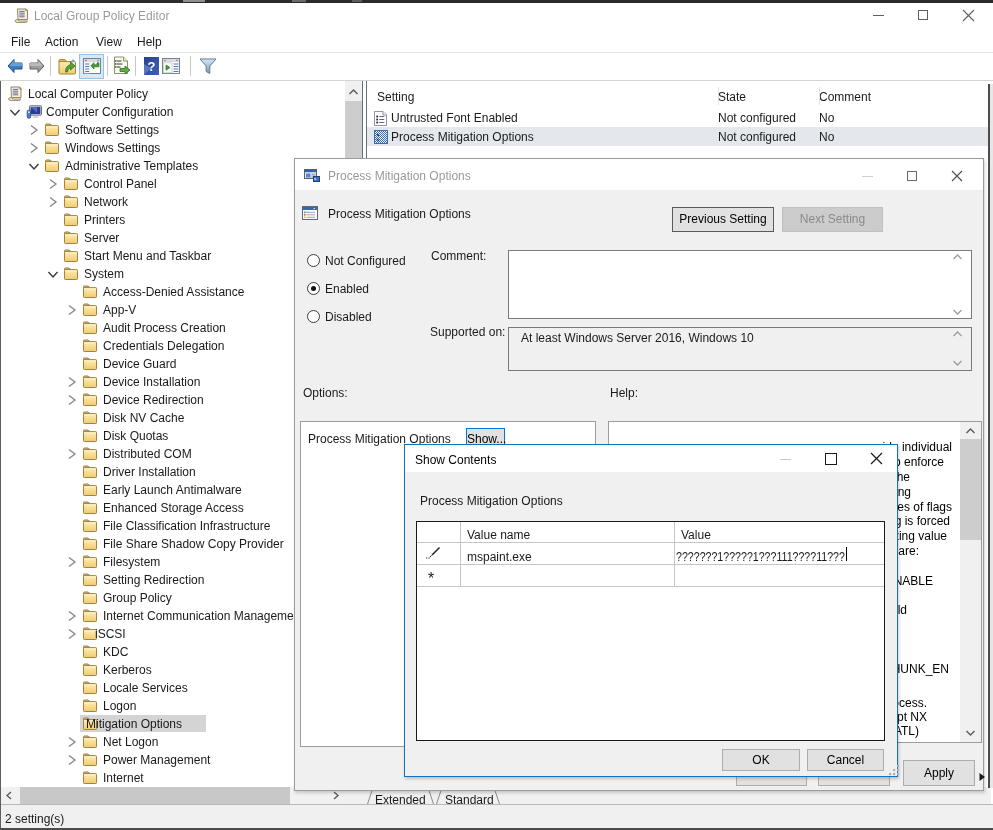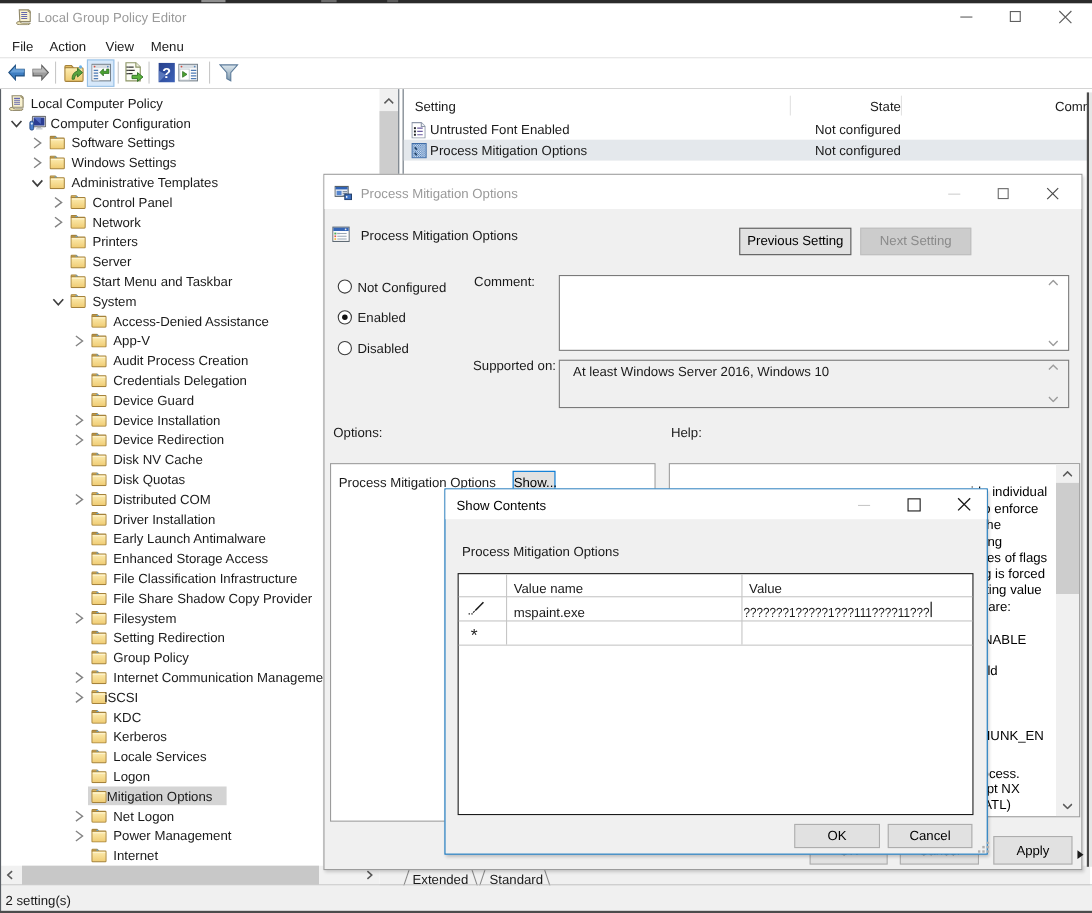--- a/index.html
+++ b/index.html
@@ -1,19 +1,19 @@
 <!DOCTYPE html>
 <html><head><meta charset="utf-8">
 <style>
 *{margin:0;padding:0;box-sizing:border-box;}
 html,body{width:993px;height:830px;overflow:hidden;}
 body{font-family:"Liberation Sans",sans-serif;font-size:12px;color:#1a1a1a;background:#fff;position:relative;}
 .abs{position:absolute;}
 .tx{position:absolute;white-space:nowrap;line-height:14px;}
-.ctr{text-align:right;}
+.ctr{text-align:left;}
 .btn{position:absolute;background:#e1e1e1;border:1px solid #adadad;text-align:center;color:#000;}
 svg{display:block;}
 </style></head>
 <body>
 
 <svg width="0" height="0" style="position:absolute">
 <defs>
 <linearGradient id="fgrad" x1="0" y1="0" x2="0" y2="1">
  <stop offset="0" stop-color="#fdedb2"></stop>
         <stop offset="1" stop-color="#efcb72"></stop>
@@ -94,21 +94,21 @@
   </svg>
 <div class="tx" style="left:34px;top:9px;color:#9a9a9a">Local Group Policy Editor</div>
 <div class="abs" style="left:873px;top:15px;width:11px;height:1px;background:#5f5f5f"></div>
 <div class="abs" style="left:918px;top:10px;width:10px;height:10px;border:1px solid #5f5f5f"></div>
 <svg class="abs" style="left:962px;top:9px" width="13" height="13">
     <path d="M1,1 L12,12 M12,1 L1,12" stroke="#5f5f5f" stroke-width="1.1"></path>
   </svg>
 <div class="tx" style="left:11px;top:35px">File</div>
 <div class="tx" style="left:45px;top:35px">Action</div>
 <div class="tx" style="left:96px;top:35px">View</div>
-<div class="tx" style="left:137px;top:35px">Menu</div>
+<div class="tx" style="left:137px;top:35px">Help</div>
 <div class="abs" style="left:0;top:52px;width:993px;height:1px;background:#e3e3e3"></div>
 <svg class="abs" style="left:6px;top:57px" width="18" height="18" viewBox="0 0 18 18">
 <path d="M8,2.5 L2,9 L8,15.5 L8,12 L16,12 L16,6 L8,6 Z" fill="#3e7ec2" stroke="#205081" stroke-width="1"></path>
 <path d="M8,3.5 L3.2,9 L8,9 L16,9 L16,6 L8,6 Z" fill="#71a7dd" opacity="0.8"></path>
   </svg>
 <svg class="abs" style="left:28px;top:57px" width="18" height="18" viewBox="0 0 18 18">
 <path d="M10,2.5 L16,9 L10,15.5 L10,12 L2,12 L2,6 L10,6 Z" fill="#9d9d9d" stroke="#606060" stroke-width="1"></path>
 <path d="M10,3.5 L14.8,9 L10,9 L2,9 L2,6 L10,6 Z" fill="#c3c3c3" opacity="0.8"></path>
   </svg>
 <div class="abs" style="left:50px;top:56px;width:1px;height:20px;background:#c8c8c8"></div>
@@ -338,21 +338,21 @@
   </svg>
 <div class="tx" style="left:103px;top:681px">Locale Services</div>
 <svg class="abs" style="left:83px;top:699px" width="14" height="13" viewBox="0 0 14 13">
     <use href="#folder"></use>
   </svg>
 <div class="tx" style="left:103px;top:699px">Logon</div>
 <div class="abs" style="left:80px;top:715px;width:126px;height:17px;background:#d4d4d4"></div>
 <svg class="abs" style="left:83px;top:717px" width="14" height="13" viewBox="0 0 14 13">
     <use href="#folder"></use>
   </svg>
-<div class="tx" style="left:97px;top:717px">Mitigation Options</div>
+<div class="tx" style="left:86px;top:717px">Mitigation Options</div>
 <svg class="abs" style="left:67px;top:736px" width="10" height="12">
     <path d="M2,1.5 L8,6 L2,10.5" fill="none" stroke="#848484" stroke-width="1.3"></path>
   </svg>
 <svg class="abs" style="left:83px;top:735px" width="14" height="13" viewBox="0 0 14 13">
     <use href="#folder"></use>
   </svg>
 <div class="tx" style="left:103px;top:735px">Net Logon</div>
 <svg class="abs" style="left:67px;top:754px" width="10" height="12">
     <path d="M2,1.5 L8,6 L2,10.5" fill="none" stroke="#848484" stroke-width="1.3"></path>
   </svg>

